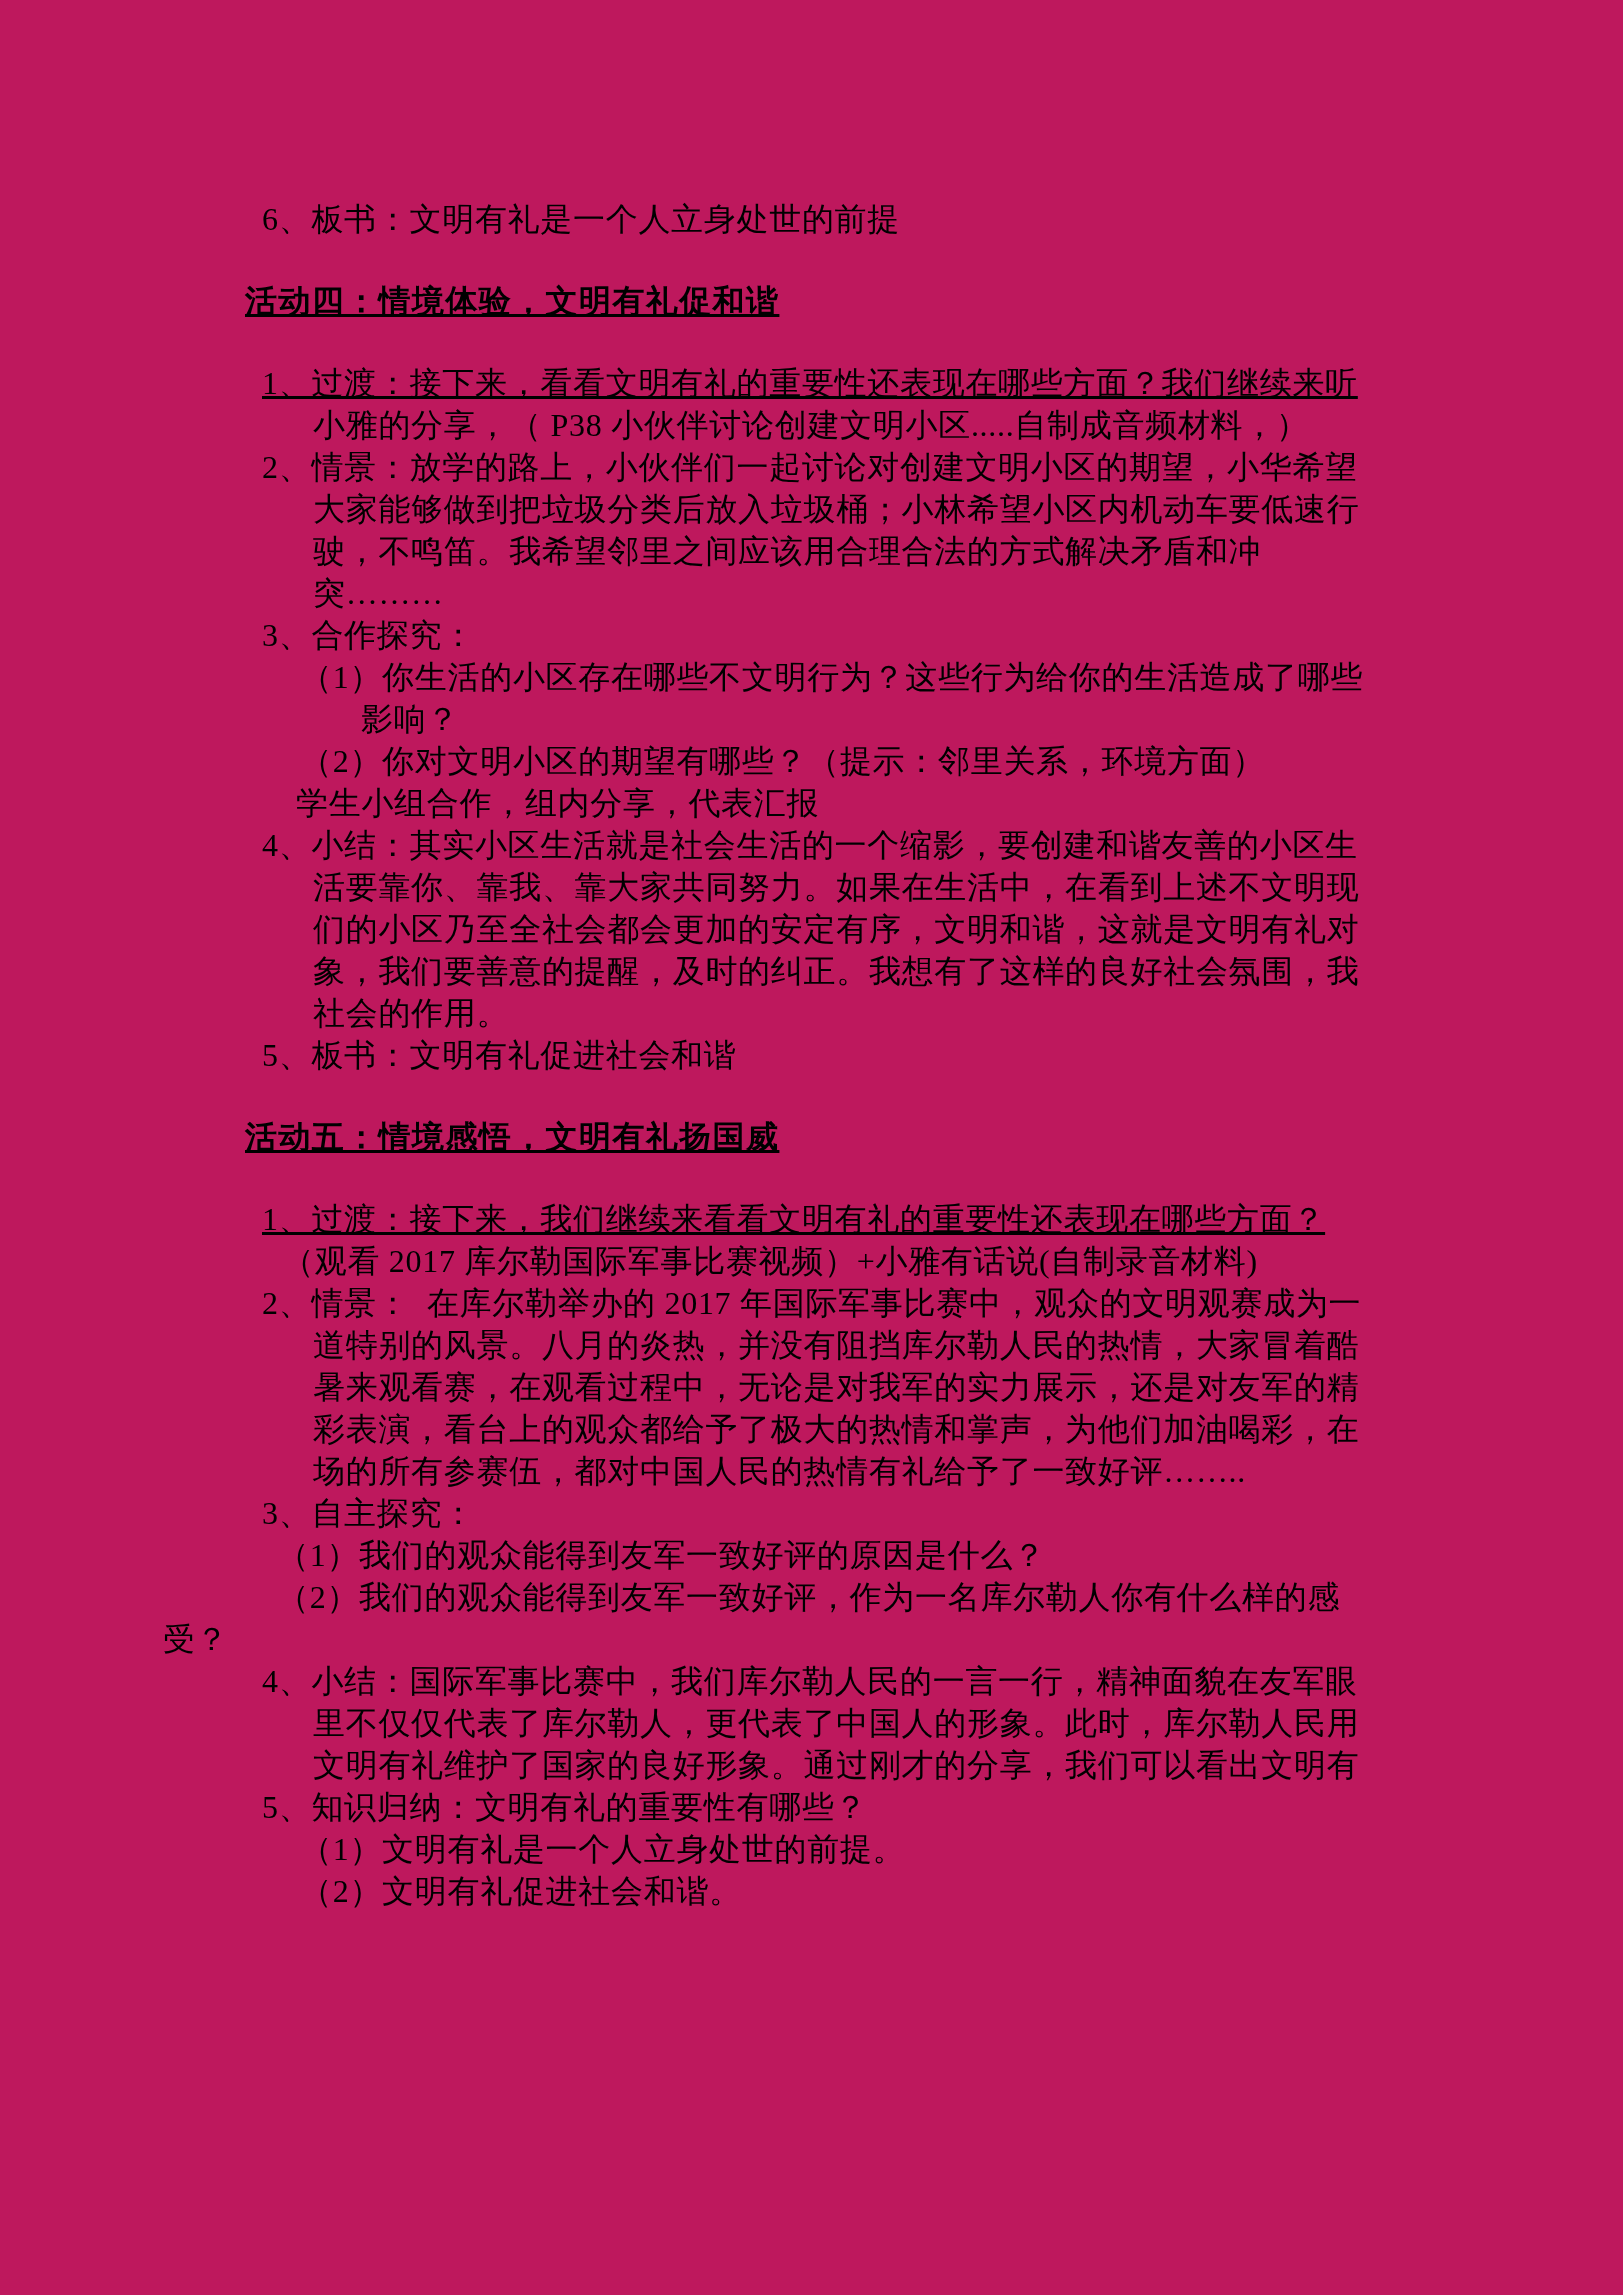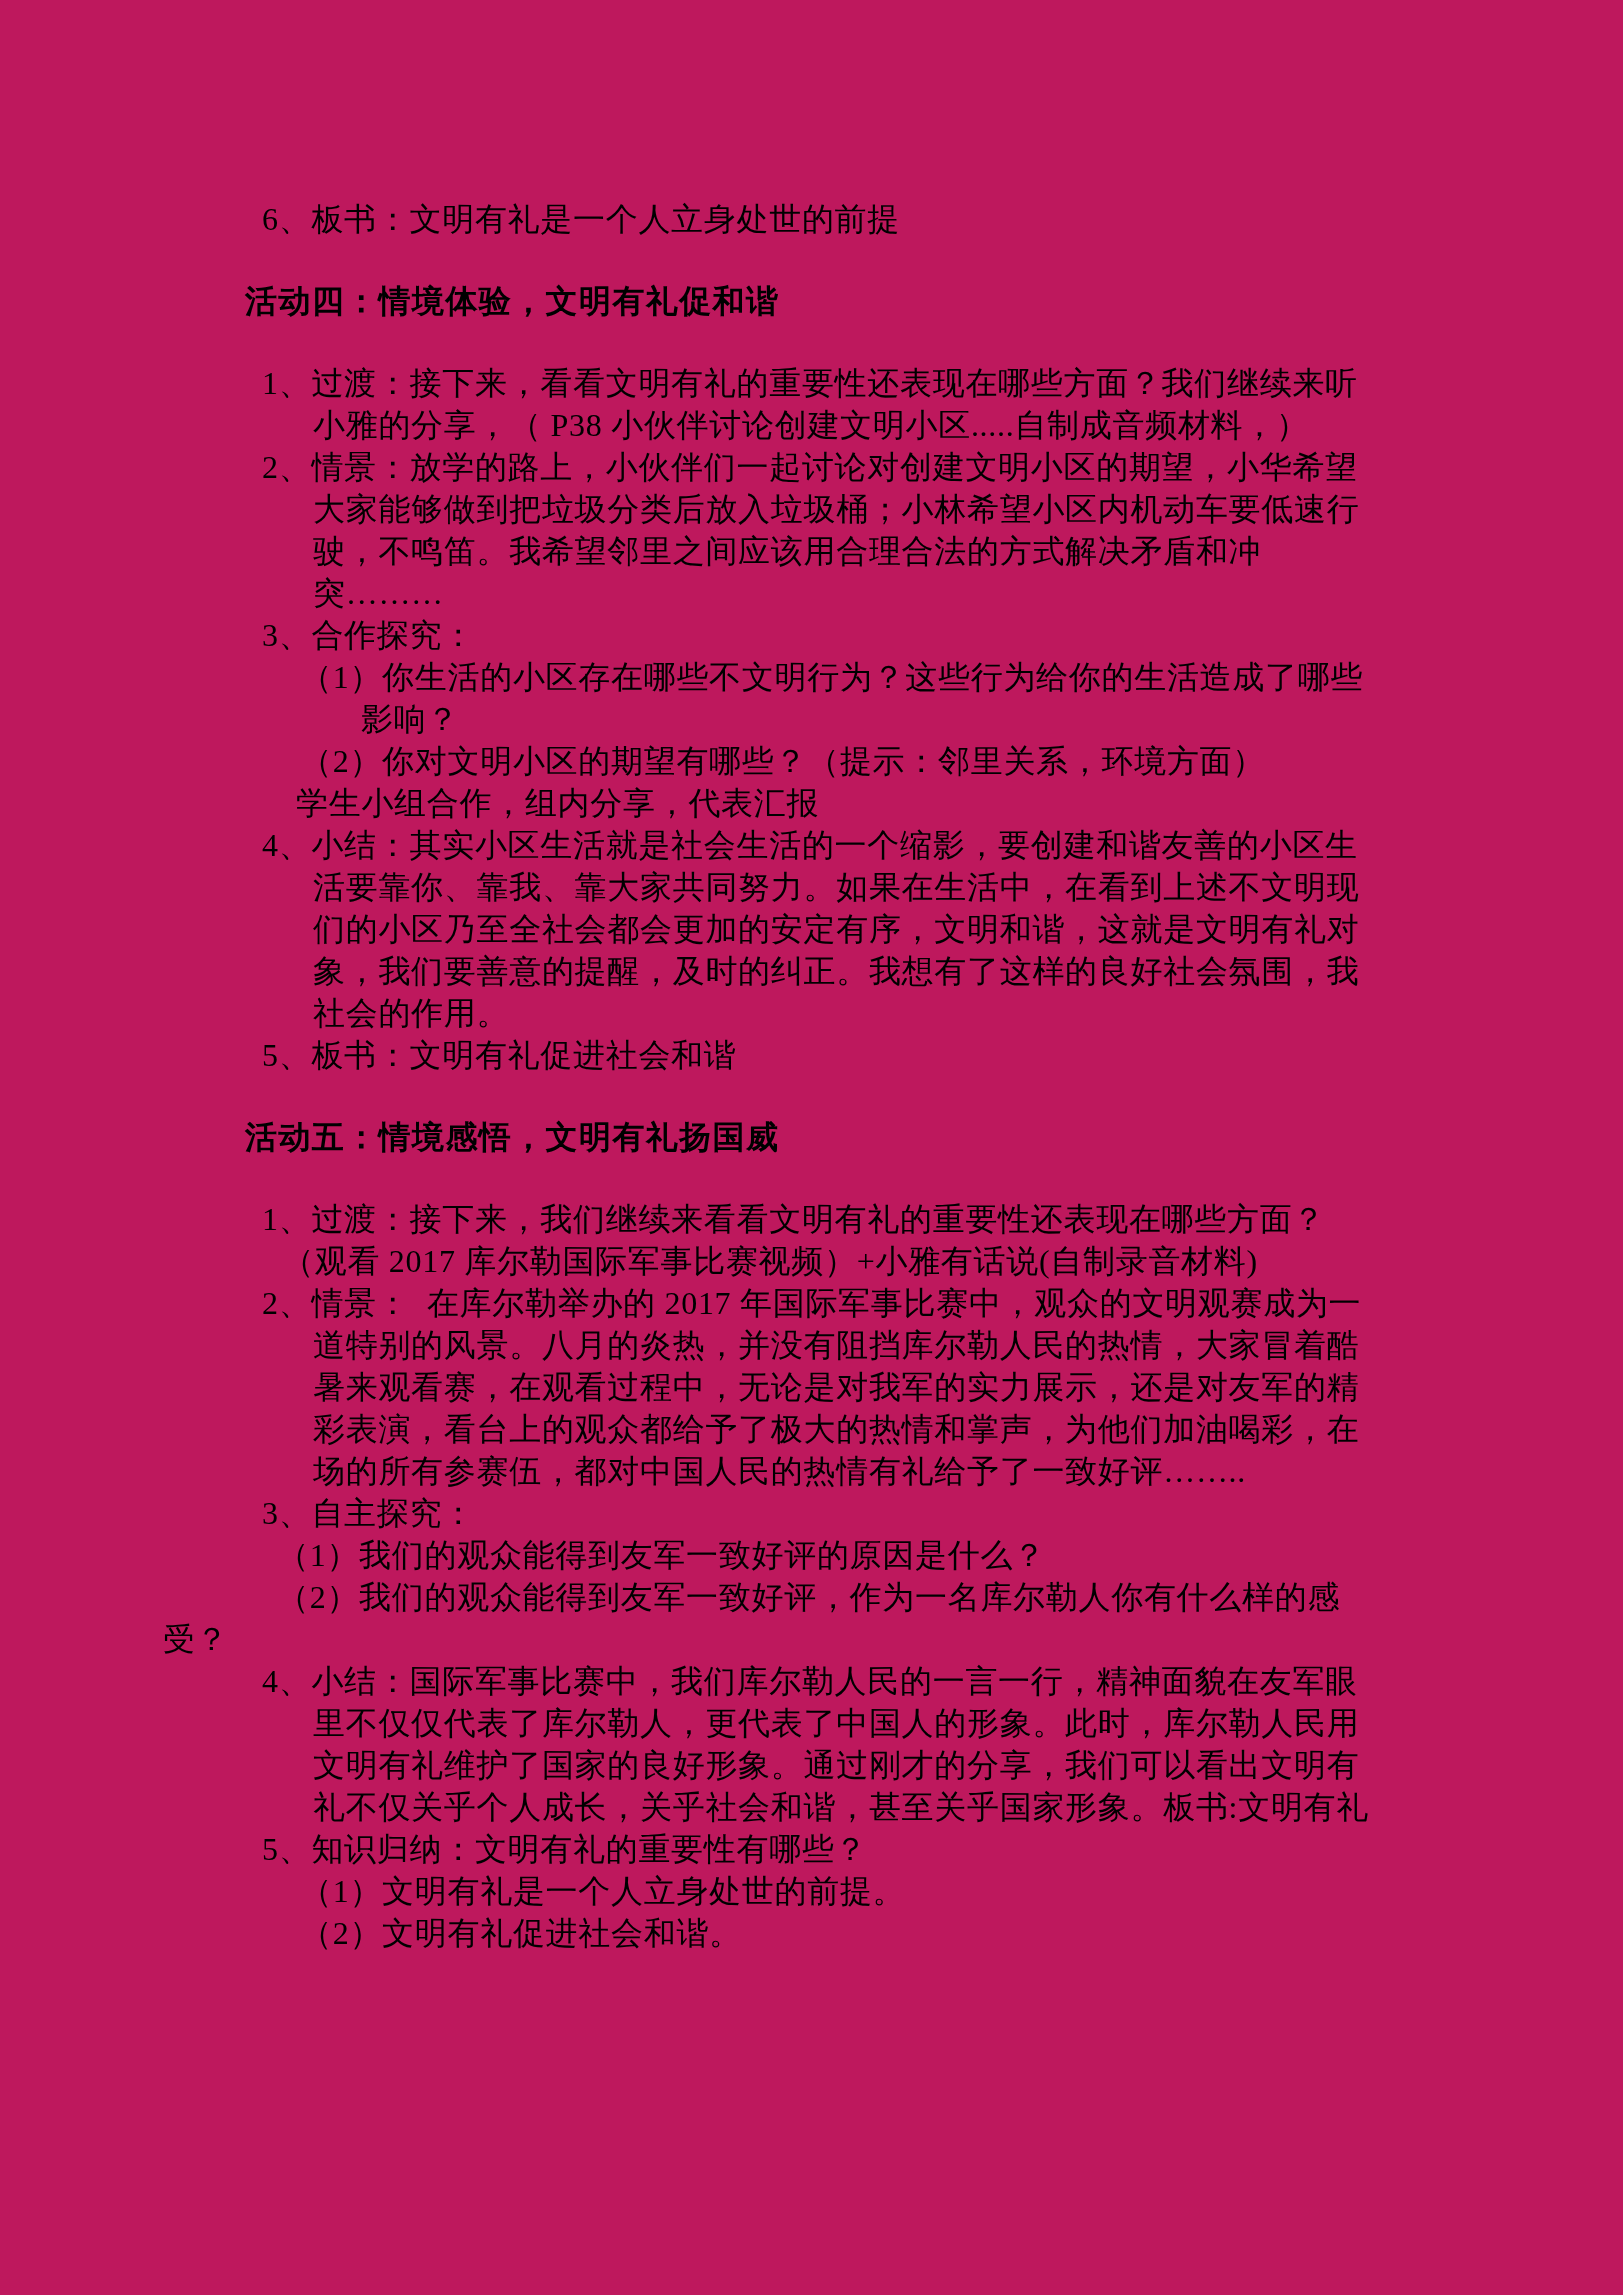--- a/index.html
+++ b/index.html
@@ -22,21 +22,21 @@
   .line {
     height: 42px;
     line-height: 42px;
     white-space: pre;
     letter-spacing: 0.7px;
   }
   .heading {
     font-weight: 700;
     letter-spacing: 1.4px;
   }
-  .gap-before    { margin-top: 40px; }
+  .gap-before    { margin-top: 40px; text-decoration: underline; }
   .gap-before-lg { }
   .ind-num  { margin-left: 17px; }
   .ind-cont { margin-left: 68px; }
   .ind-sub  { margin-left: 55px; }
   .ind-sub5 { margin-left: 32px; }
   .ind-sub2 { margin-left: 116px; }
   .ind-stu  { margin-left: 51px; }
   .ind-par  { margin-left: 37px; }
   .ind-hang { margin-left: -82px; }
 </style>
@@ -71,18 +71,17 @@
   <div class="line ind-cont">暑来观看赛，在观看过程中，无论是对我军的实力展示，还是对友军的精</div>
   <div class="line ind-cont">彩表演，看台上的观众都给予了极大的热情和掌声，为他们加油喝彩，在</div>
   <div class="line ind-cont">场的所有参赛伍，都对中国人民的热情有礼给予了一致好评……..</div>
   <div class="line ind-num gap-before-lg">3、自主探究：</div>
   <div class="line ind-sub5">（1）我们的观众能得到友军一致好评的原因是什么？</div>
   <div class="line ind-sub5">（2）我们的观众能得到友军一致好评，作为一名库尔勒人你有什么样的感</div>
   <div class="line ind-hang">受？</div>
   <div class="line ind-num">4、小结：国际军事比赛中，我们库尔勒人民的一言一行，精神面貌在友军眼</div>
   <div class="line ind-cont">里不仅仅代表了库尔勒人，更代表了中国人的形象。此时，库尔勒人民用</div>
   <div class="line ind-cont">文明有礼维护了国家的良好形象。通过刚才的分享，我们可以看出文明有</div>
-  <div class="line ind-cont">礼不仅关乎个人成长，关乎社会和谐，甚至关乎国家形象。板书:文明有礼</div>
   <div class="line ind-num">5、知识归纳：文明有礼的重要性有哪些？</div>
   <div class="line ind-sub">（1）文明有礼是一个人立身处世的前提。</div>
   <div class="line ind-sub">（2）文明有礼促进社会和谐。</div>
 </div>
 
 
 </body></html>

